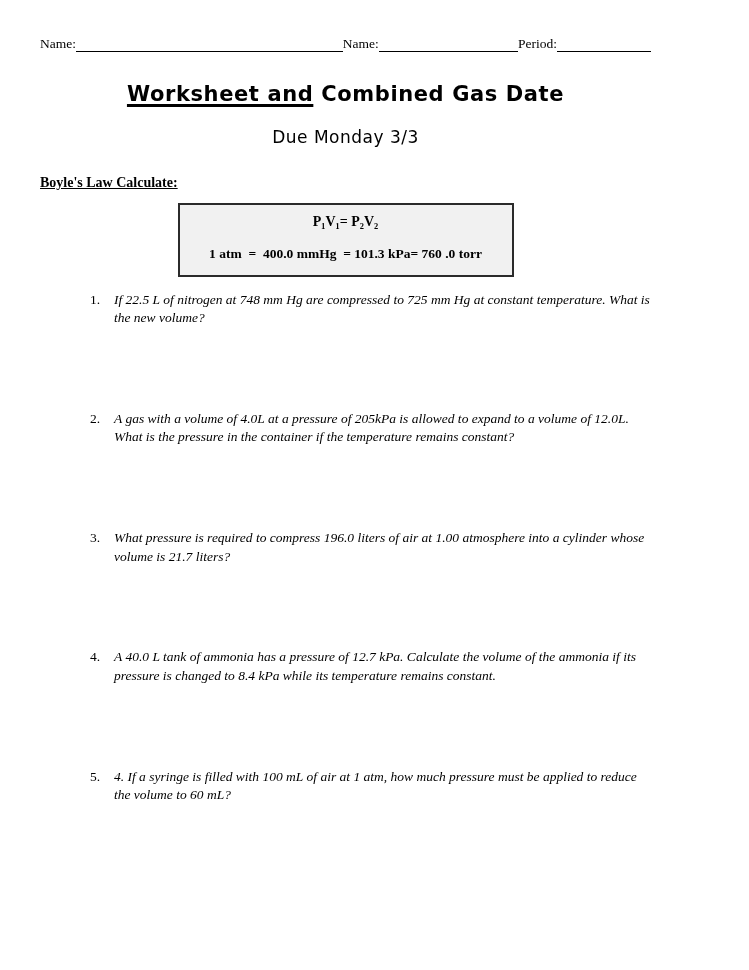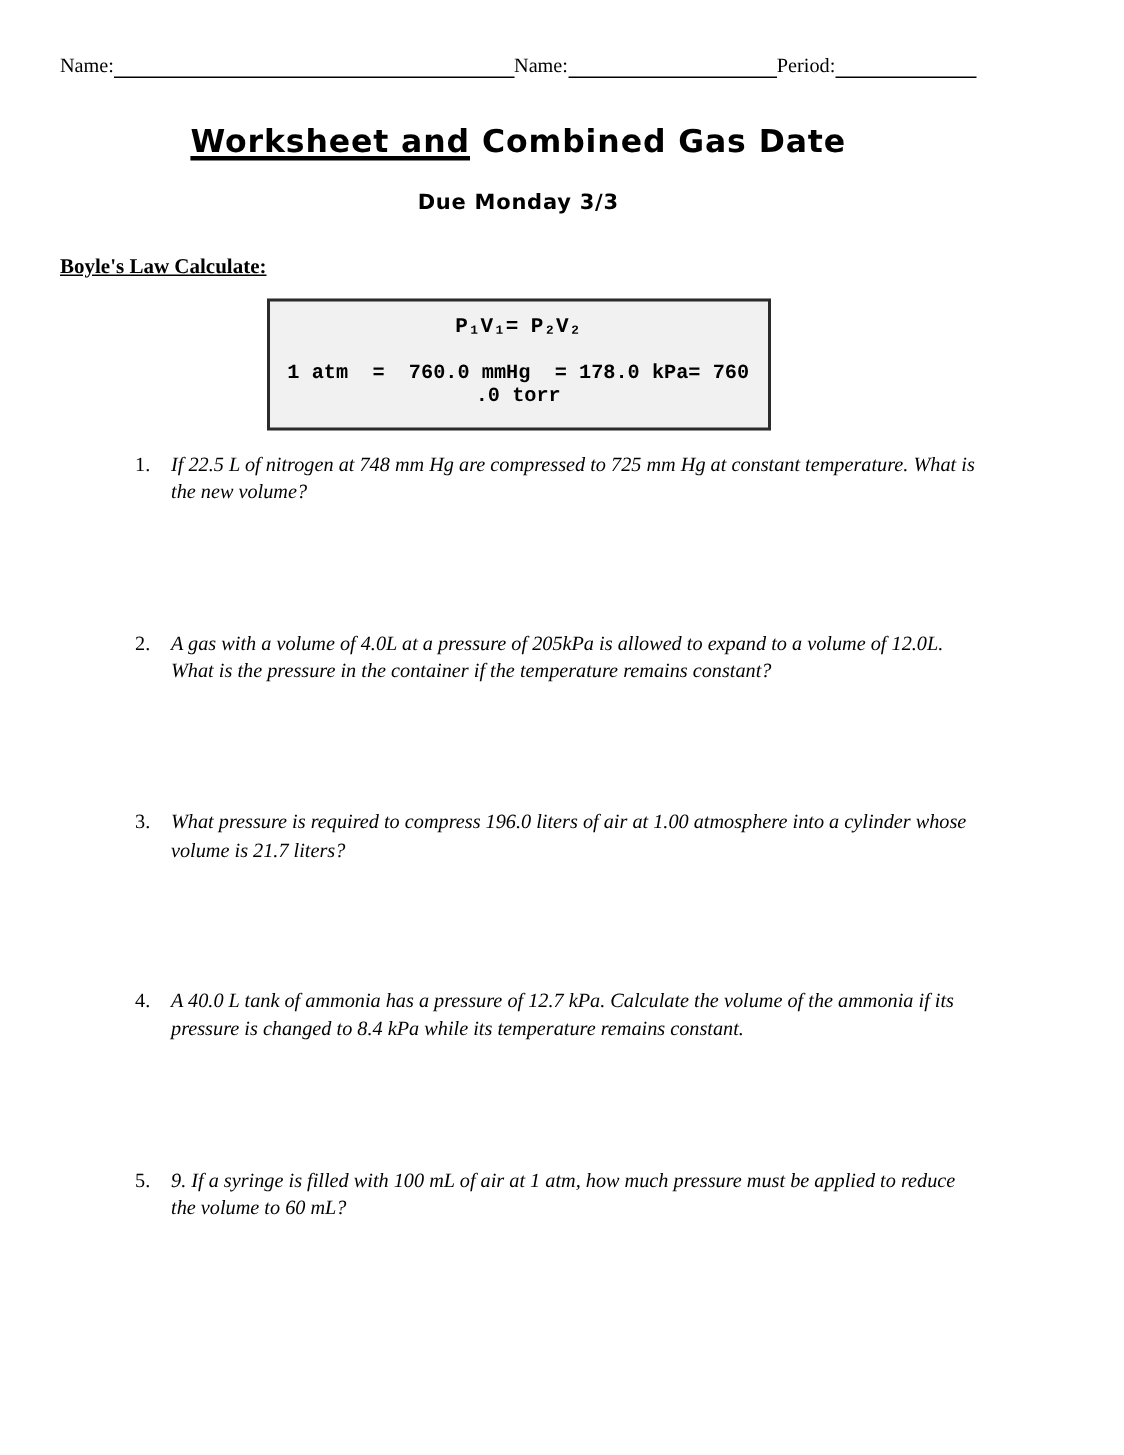--- a/index.html
+++ b/index.html
@@ -34,42 +34,42 @@
     font-weight: bold;
     font-size: 21px;
     line-height: 1.35;
     letter-spacing: 0.6px;
   }
   .u { text-decoration: underline; text-decoration-thickness: 2.5px; text-underline-offset: 3px; }
   .due {
     margin-top: 18px;
     text-align: center;
     font-family: "DejaVu Sans", sans-serif;
-    font-weight: bold;
-    font-size: 14px;
+    font-weight: normal;
+    font-size: 17px;
     letter-spacing: 0.5px;
   }
 
   
   .section-heading {
     margin-top: 28px;
     font-weight: bold;
     font-size: 14px;
     text-decoration: underline;
   }
 
   
   .formula-box {
     width: 336px;
     margin: 12px auto 0 auto;
     border: 2px solid #2b2b2b;
     background: #f1f1f1;
     padding: 9px 6px 13px 6px;
     text-align: center;
-    font-family: Liberation Mono, monospace;
+    font-family: Liberation Serif, serif;
     font-weight: bold;
     font-size: 13.5px;
   }
   .formula-box .equation { font-size: 14px; }
   .formula-box .conversions { margin-top: 16px; white-space: pre-wrap; }
 
   
   .problems { margin-top: 14px; padding-left: 50px; }
   .problem {
     display: flex;
@@ -100,21 +100,21 @@
       <span class="u">Worksheet and</span><span> Combined Gas Date</span>
     </div>
   </div>
 
   <div class="due">Due Monday 3/3</div>
 
   <div class="section-heading">Boyle's Law Calculate:</div>
 
   <div class="formula-box">
     <div class="equation">P₁V₁= P₂V₂</div>
-    <div class="conversions">1 atm  =  760.0 mmHg  = 178.0 kPa= 760 .0 torr</div>
+    <div class="conversions">1 atm  =  400.0 mmHg  = 101.3 kPa= 760 .0 torr</div>
   </div>
 
   <div class="problems">
 
     <div class="problem">
       <span class="num">1.</span>
       <span class="text">If 22.5 L of nitrogen at 748 mm Hg are compressed to 725 mm Hg at constant temperature. What is the new volume?</span>
     </div>
 
     <div class="problem">
@@ -127,18 +127,18 @@
       <span class="text">What pressure is required to compress 196.0 liters of air at 1.00 atmosphere into a cylinder whose volume is 21.7 liters?</span>
     </div>
 
     <div class="problem">
       <span class="num">4.</span>
       <span class="text">A 40.0 L tank of ammonia has a pressure of 12.7 kPa. Calculate the volume of the ammonia if its pressure is changed to 8.4 kPa while its temperature remains constant.</span>
     </div>
 
     <div class="problem">
       <span class="num">5.</span>
-      <span class="text">9.  If a syringe is filled with 100 mL of air at 1 atm, how much pressure must be applied to reduce the volume to 60 mL?</span>
+      <span class="text">4.  If a syringe is filled with 100 mL of air at 1 atm, how much pressure must be applied to reduce the volume to 60 mL?</span>
     </div>
 
   </div>
 
 </div>
 
 </body></html>

